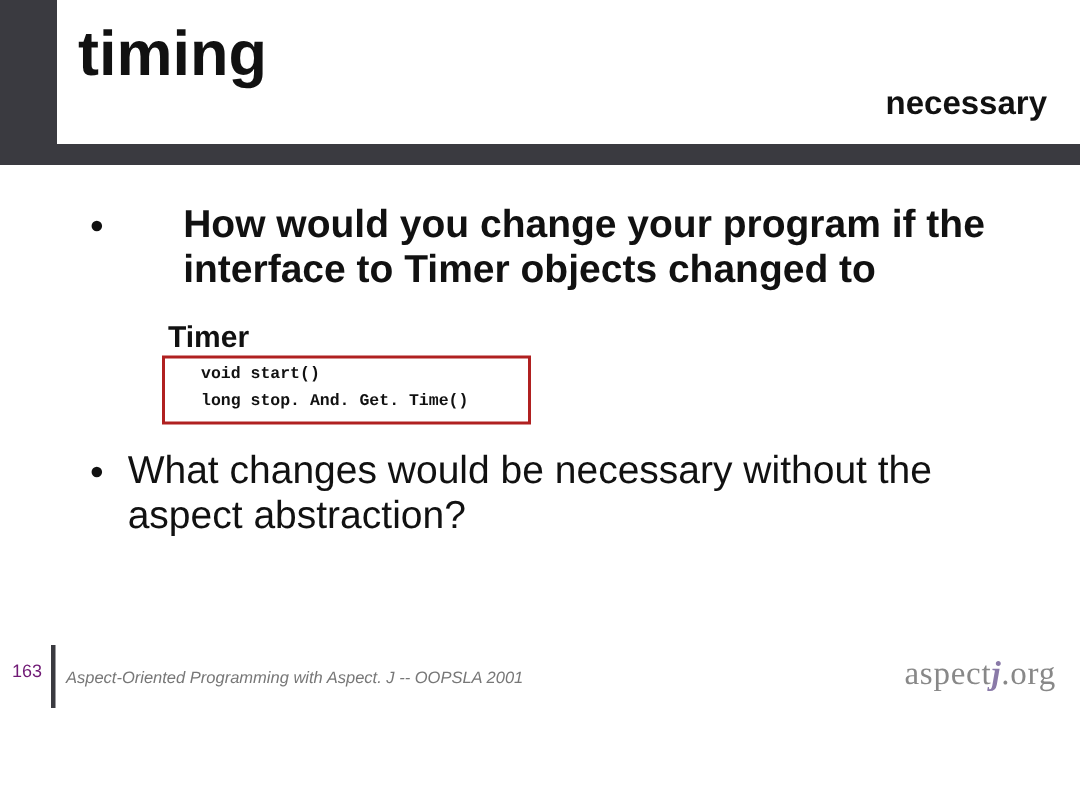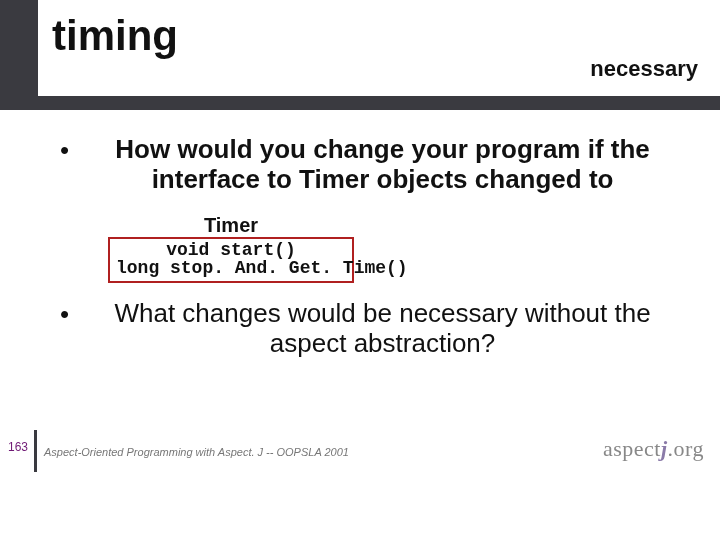--- a/index.html
+++ b/index.html
@@ -10,21 +10,20 @@
     font-family: Arial, Helvetica, sans-serif;
     background: #ffffff;
     overflow: hidden;
     position: relative;
   }
   .slide {
     width: 720px;
     height: 472px;
     position: relative;
     background: #ffffff;
-    text-align: center;
   }
   .title-band {
     position: absolute;
     left: 0;
     top: 0;
     width: 720px;
     height: 96px;
     background: #ffffff;
   }
   .title-band .dark {
@@ -75,38 +74,39 @@
     line-height: 32px;
     color: #111;
     margin-right: 16px;
     flex: 0 0 auto;
   }
   .bullet .txt {
     font-size: 26px;
     line-height: 30px;
     font-weight: bold;
     color: #111;
+    margin-left: 37px;
   }
   .code-block {
     position: absolute;
     left: 108px;
     top: 212px;
     width: 246px;
   }
   .code-title {
     font-size: 20px;
     font-weight: bold;
     color: #111;
     padding: 2px 4px 0 4px;
   }
   .code-box {
     border: 2px solid #b02020;
-    padding: 2px 6px 4px 6px;
+    padding: 2px 6px 4px 24px;
     font-family: "Courier New", monospace;
-    font-size: 18px;
+    font-size: 11px;
     font-weight: bold;
     color: #111;
     line-height: 18px;
     white-space: nowrap;
   }
   .bullet2 {
     position: absolute;
     left: 60px;
     top: 298px;
     width: 620px;

